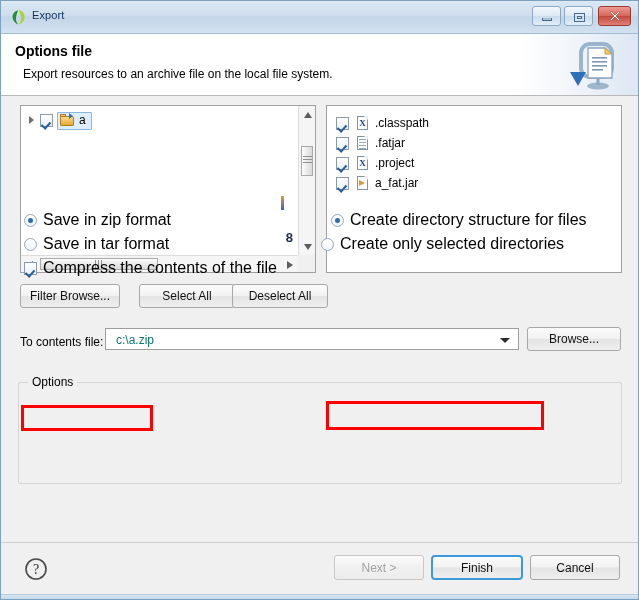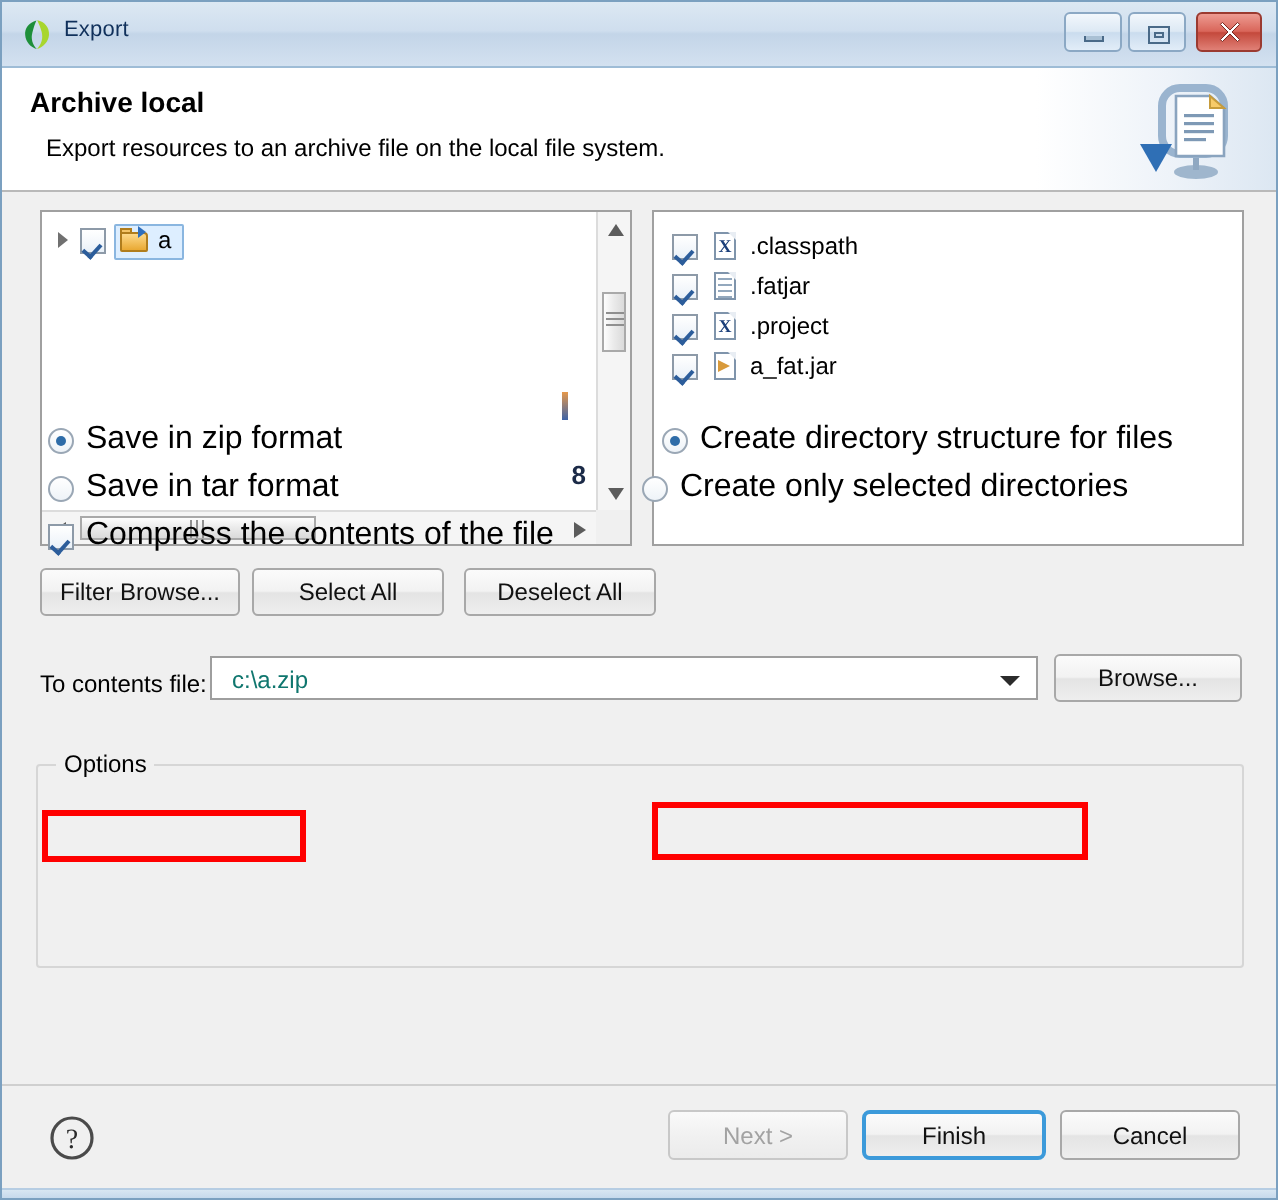--- a/index.html
+++ b/index.html
@@ -311,21 +311,21 @@
     line-height: 1;
   }
   .btn.disabled { color: #a2a2a2; border-color: #c8c8c8;
     background: linear-gradient(to bottom, #fafafa, #f1f1f1 50%, #ebebeb); }
   .btn.default {
     border: 2px solid #3c9ada;
     border-radius: 4px;
   }
 
   #btn-filter   { left: 19px;  top: 188px; width: 100px; height: 24px; }
-  #btn-selall   { left: 125px; top: 188px; width: 96px;  height: 24px; }
+  #btn-selall   { left: 138px; top: 188px; width: 96px;  height: 24px; }
   #btn-deselall { left: 231px; top: 188px; width: 96px;  height: 24px; }
 
   
   #archive-label {
     position: absolute; left: 19px; top: 239px;
     font-size: 12px;
   }
   #archive-combo {
     position: absolute; left: 104px; top: 232px;
     width: 414px; height: 22px;
@@ -444,21 +444,21 @@
     </div>
     <div class="wbtn" id="btn-close">
       <svg style="position:absolute;left:50%;top:50%;margin:-6px 0 0 -6px;width:12px;height:12px" viewBox="0 0 12 12">
         <path d="M2.2 1.2 L6 5 L9.8 1.2 L10.8 2.2 L7 6 L10.8 9.8 L9.8 10.8 L6 7 L2.2 10.8 L1.2 9.8 L5 6 L1.2 2.2 Z" fill="#ffffff" stroke="#7a2a22" stroke-width=".5"></path>
       </svg>
     </div>
   </div>
 
   <div id="banner">
     <div id="banner-grad"></div>
-    <div id="banner-title">Archive local</div>
+    <div id="banner-title">Options file</div>
     <div id="banner-desc">Export resources to an archive file on the local file system.</div>
     <svg id="banner-icon" viewBox="0 0 56 54">
       <ellipse cx="30" cy="48" rx="11" ry="3.5" fill="#9fb6cd"></ellipse>
       <rect x="28.5" y="36" width="3" height="11" fill="#8fa8c2"></rect>
       <rect x="13" y="6" width="31" height="33" rx="9" fill="none" stroke="#9ab4cf" stroke-width="4"></rect>
       <path d="M20 10 h17 l7 6 v24 H20 Z" fill="#ffffff" stroke="#8aa4bf" stroke-width="1.3"></path>
       <path d="M37 10 v6 h7 z" fill="#f7cb6a" stroke="#c79c3c" stroke-width="1"></path>
       <g fill="#7e99b5">
         <rect x="24" y="19" width="15" height="1.6"></rect>
         <rect x="24" y="23" width="15" height="1.6"></rect>

